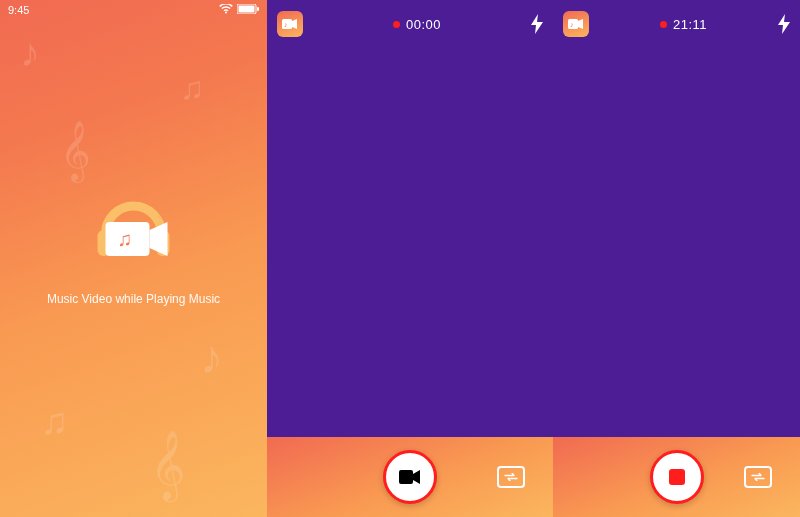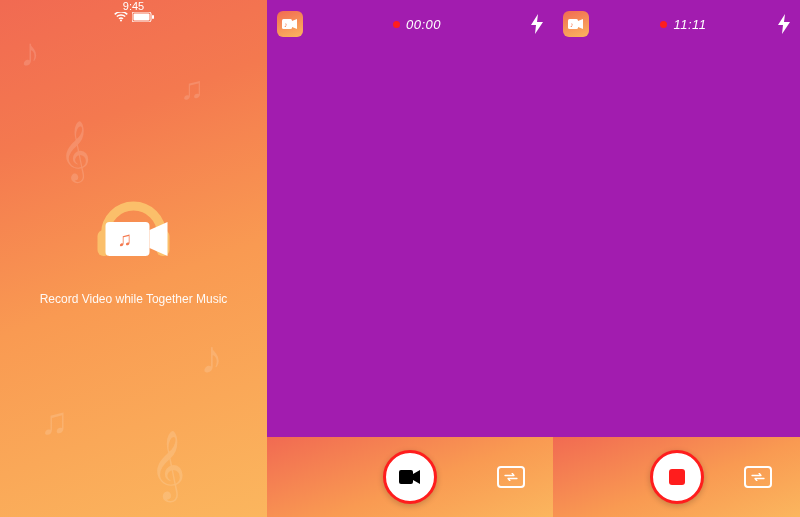--- a/index.html
+++ b/index.html
@@ -5,31 +5,31 @@
   * { margin:0; padding:0; box-sizing:border-box; }
   html,body { width:800px; height:517px; overflow:hidden; font-family:-apple-system,Helvetica,Arial,sans-serif; }
   .stage { display:flex; width:800px; height:517px; }
 
   
   .splash {
     width:267px; height:517px; position:relative;
     background:linear-gradient(160deg,#f16a52 0%, #f4794f 25%, #f99a52 55%, #fbb65e 100%);
     color:#fff; overflow:hidden;
   }
-  .status-bar { position:absolute; top:0; left:0; right:0; height:20px; display:flex; justify-content:space-between; align-items:center; padding:0 8px; font-size:11px; color:#fff;flex-direction:column; }
+  .status-bar { position:absolute; top:0; left:0; right:0; height:20px; display:flex; justify-content:space-between; align-items:center; padding:0 8px; font-size:11px; color:#fff; }
   .status-right { display:flex; align-items:center; gap:4px; }
   .wifi-icon, .battery-icon { display:inline-block; }
   .splash-center { position:absolute; top:50%; left:50%; transform:translate(-50%,-58%); text-align:center; width:100%; padding:0 10px; }
   .app-logo { width:105px; height:80px; margin:0 auto 18px; position:relative; }
   .splash-title { font-size:18px; font-weight:600; margin-bottom:4px; }
   .splash-sub { font-size:12px; opacity:.95; }
   .bg-note { position:absolute; color:rgba(255,255,255,.15); }
 
   
-  .cam { position:relative; height:517px; background:#a21caf;font-style:italic; }
+  .cam { position:relative; height:517px; background:#4c1d95; }
   .cam.b { width:286px; }
   .cam.c { width:247px; }
   .top-bar { position:absolute; top:10px; left:10px; right:10px; height:28px; display:flex; align-items:center; justify-content:space-between; }
   .appicon-btn {
     width:26px; height:26px; border-radius:6px;
     background:linear-gradient(160deg,#f16a52 0%, #fbb65e 100%);
     display:flex; align-items:center; justify-content:center;
   }
   .rec-block { display:flex; align-items:center; gap:6px; }
   .rec-dot { width:7px; height:7px; border-radius:50%; background:#ff1d1d; }
@@ -95,21 +95,21 @@
           <path d="M24 40a28 28 0 0156 0" fill="none" stroke="#fbbf6a" stroke-width="9" stroke-linecap="round"></path>
           <rect x="16" y="36" width="13" height="26" rx="6" fill="#fbbf6a"></rect>
           <rect x="75" y="36" width="13" height="26" rx="6" fill="#fbbf6a"></rect>
 
           <rect x="24" y="28" width="44" height="34" rx="4" fill="#fff"></rect>
           <polygon points="68,36 86,28 86,62 68,54" fill="#fff"></polygon>
 
           <text x="36" y="52" font-size="20" fill="#f4794f">♫</text>
         </svg>
       </div>
-      <div class="splash-sub">Record Video while Together Music</div>
+      <div class="splash-sub">Music Video while Playing Music</div>
     </div>
   </div>
 
   <div class="cam b">
     <div class="top-bar">
       <div class="appicon-btn">
         <svg width="16" height="12" viewBox="0 0 16 12">
             <rect x="0" y="1" width="10" height="10" rx="1.5" fill="#fff"></rect>
             <polygon points="10,3 15,1 15,11 10,9" fill="#fff"></polygon>
             <text x="2" y="9" font-size="7" fill="#f4794f">♪</text>
@@ -145,21 +145,21 @@
     <div class="top-bar">
       <div class="appicon-btn">
         <svg width="16" height="12" viewBox="0 0 16 12">
             <rect x="0" y="1" width="10" height="10" rx="1.5" fill="#fff"></rect>
             <polygon points="10,3 15,1 15,11 10,9" fill="#fff"></polygon>
             <text x="2" y="9" font-size="7" fill="#f4794f">♪</text>
           </svg>
       </div>
       <div class="rec-block">
         <span class="rec-dot"></span>
-        <span class="rec-time">11:11</span>
+        <span class="rec-time">21:11</span>
       </div>
       <div class="flash-btn">
         <svg width="12" height="20" viewBox="0 0 12 20">
             <polygon points="7,0 0,11 5,11 4,20 12,8 6,8" fill="#fff"></polygon>
           </svg>
       </div>
     </div>
 
     <div class="bottom-bar">
       <div class="main-btn">

